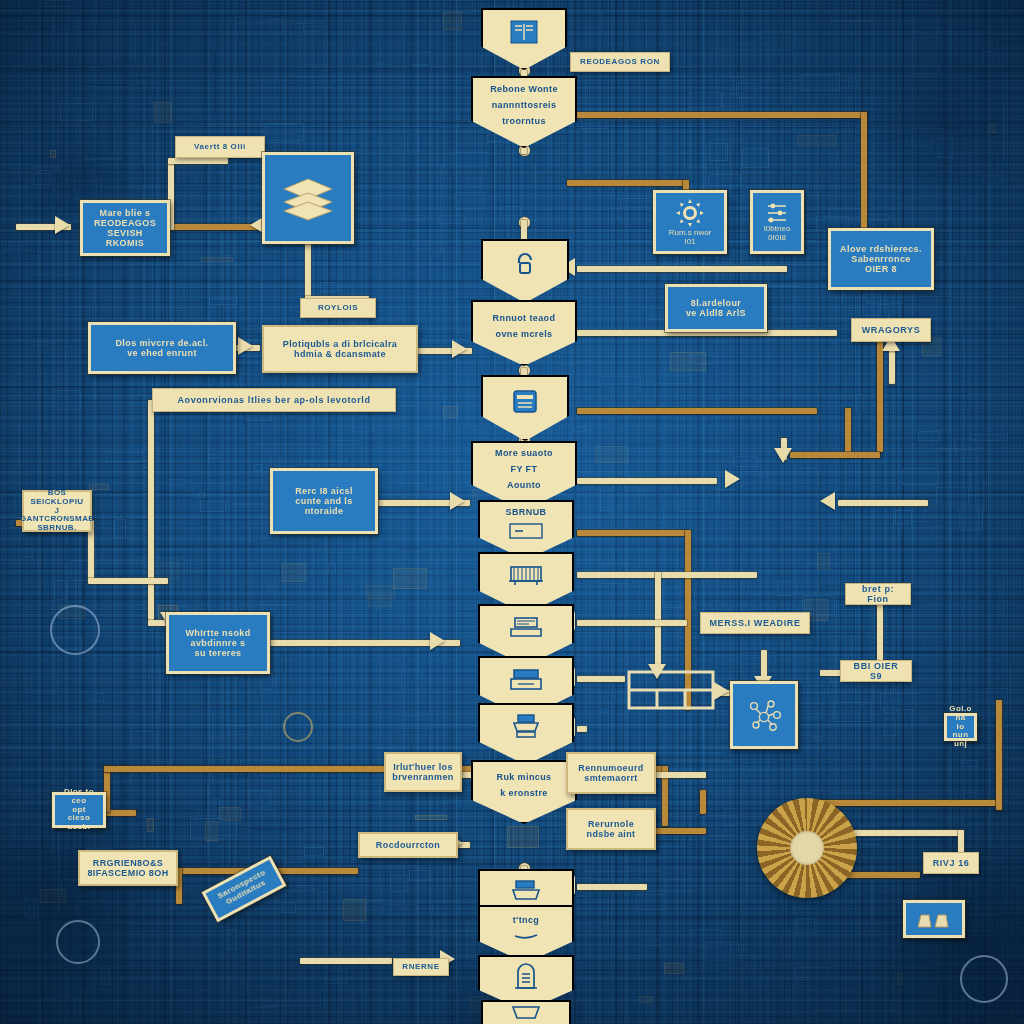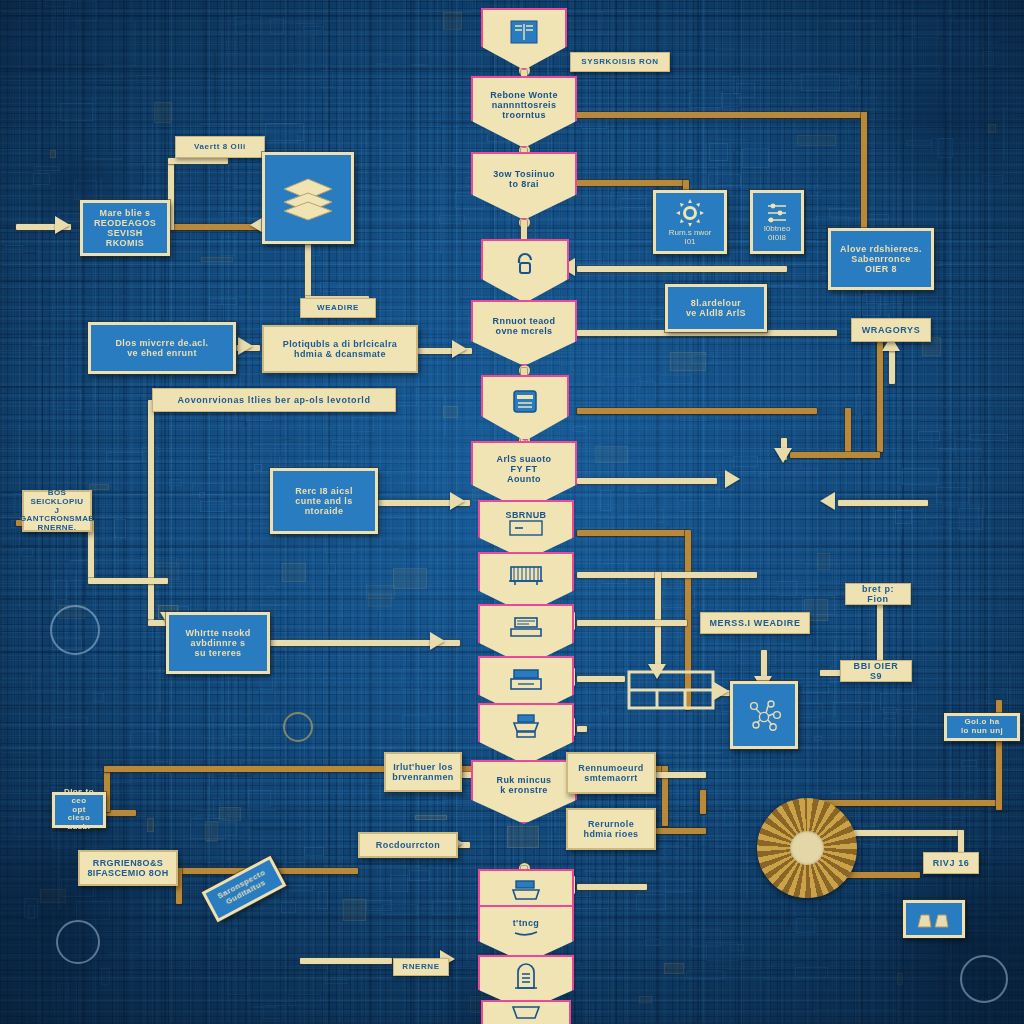--- a/index.html
+++ b/index.html
@@ -71,25 +71,26 @@
        box-shadow:0 0 0 1px rgba(80,60,20,.4);}
 
   
   .node{position:absolute;box-sizing:border-box;display:flex;flex-direction:column;
         align-items:center;justify-content:center;text-align:center;
         line-height:1.12;letter-spacing:.4px;}
 
   
   .pent{
     background:#f0e3b4;color:#17538c;
-    border:2px solid #ec4899;
+    border:2px solid #000000;
     clip-path:polygon(0 0,100% 0,100% 62%,50% 100%,0 62%);
     filter:drop-shadow(1px 2px 3px rgba(0,0,0,.45));
     font-weight:700;
     padding:4px 8px 18px 8px;
+    gap:6px;
   }
   .pent .ico{filter:none;}
 
   
   .card-blue{
     background:#2a7cc0;color:#ecdfb2;
     border:3px solid #ece0b5;
     box-shadow:0 0 0 1px rgba(60,45,15,.5),2px 3px 5px rgba(0,0,0,.45);
     font-weight:700;padding:6px 8px;
   }
@@ -886,24 +887,20 @@
         </svg>
     </span>
   </div>
 
   <div class="node pent blur1 sm" style="left:471px;top:76px;width:106px;height:72px;">
     <span>Rebone Wonte</span>
     <span>nannnttosreis</span>
     <span>troorntus</span>
   </div>
 
-  <div class="node pent blur1 sm" style="left:471px;top:152px;width:106px;height:68px;">
-    <span>3ow Tosiinuo</span>
-    <span>to 8rai</span>
-  </div>
 
   <div class="node pent blur1" style="left:481px;top:239px;width:88px;height:64px;">
     <span class="ico">
       <svg width="28" height="26" viewBox="0 0 28 26">
           <path d="M8 12V9a6 6 0 0 1 12 0" stroke="#17538c" stroke-width="2.2" fill="none"></path>
           <rect x="9" y="12" width="10" height="10" rx="2" fill="none" stroke="#17538c" stroke-width="2"></rect>
         </svg>
     </span>
   </div>
 
@@ -916,21 +913,21 @@
     <span class="ico">
       <svg width="30" height="30" viewBox="0 0 30 30">
           <rect x="4" y="5" width="22" height="21" rx="3" fill="#2a7cc0" stroke="#17538c" stroke-width="1.5"></rect>
           <rect x="7" y="9" width="16" height="4" fill="#f0e3b4"></rect>
           <path d="M8 17h14M8 21h14" stroke="#f0e3b4" stroke-width="1.6"></path>
         </svg>
     </span>
   </div>
 
   <div class="node pent blur1 sm" style="left:471px;top:441px;width:106px;height:70px;">
-    <span>ArlS suaoto</span>
+    <span>More suaoto</span>
     <span>FY FT</span>
     <span>Aounto</span>
   </div>
 
   <div class="node pent blur1 sm" style="left:478px;top:500px;width:96px;height:60px;">
     <span>SBRNUB</span>
     <span class="ico">
       <svg width="34" height="16" viewBox="0 0 34 16">
           <rect x="1" y="1" width="32" height="14" fill="#f0e3b4" stroke="#17538c" stroke-width="1.4"></rect>
           <path d="M6 8h8" stroke="#17538c" stroke-width="1.6"></path>
@@ -1040,21 +1037,21 @@
   </div>
 
   <div class="node label-strip blur2 sm" style="left:152px;top:388px;width:244px;height:24px;">
     <span>Aovonrvionas ltlies  ber ap-ols levotorld</span>
   </div>
 
 
   <div class="node card-cream blur2 tiny" style="left:22px;top:490px;width:70px;height:42px;">
     <span>BOS SEICKLOPIU</span>
     <span>J GANTCRONSMAE</span>
-    <span>RNERNE.</span>
+    <span>SBRNUB.</span>
   </div>
 
   <div class="node card-blue blur2 sm" style="left:166px;top:612px;width:104px;height:62px;">
     <span>WhIrtte nsokd</span>
     <span>avbdinnre s</span>
     <span>su tereres</span>
   </div>
 
   <div class="node card-blue blur2 tiny" style="left:52px;top:792px;width:54px;height:36px;">
     <span>Dlos to ceo</span>
@@ -1080,40 +1077,40 @@
     <span>
       <svg width="56" height="46" viewBox="0 0 56 46">
         <path d="M28 4 52 14 28 24 4 14z" fill="#f0e3b4" stroke="#b9a36a" stroke-width="1"></path>
         <path d="M28 18 52 27 28 37 4 27z" fill="#f0e3b4" stroke="#b9a36a" stroke-width="1"></path>
         <path d="M28 27 52 36 28 45 4 36z" fill="#f0e3b4" stroke="#b9a36a" stroke-width="1"></path>
       </svg>
     </span>
   </div>
 
   <div class="node label-strip blur2 tiny" style="left:300px;top:298px;width:76px;height:20px;">
-    <span>WEADIRE</span>
+    <span>ROYLOIS</span>
   </div>
 
   <div class="node card-blue blur2 sm" style="left:270px;top:468px;width:108px;height:66px;">
     <span>Rerc I8 aicsl</span>
     <span>cunte and ls</span>
     <span>ntoraide</span>
   </div>
 
   <div class="node card-cream blur2 sm" style="left:384px;top:752px;width:78px;height:40px;">
     <span>Irlut'huer los</span>
     <span>brvenranmen</span>
   </div>
 
   <div class="node card-cream blur2 sm" style="left:358px;top:832px;width:100px;height:26px;">
     <span>Rocdourrcton</span>
   </div>
 
   <div class="node label-strip blur2 tiny" style="left:570px;top:52px;width:100px;height:20px;">
-    <span>SYSRKOISIS RON</span>
+    <span>REODEAGOS RON</span>
   </div>
 
   <div class="icon-tile blur2" style="left:653px;top:190px;width:68px;height:58px;flex-direction:column;">
     <span>
       <svg width="30" height="30" viewBox="0 0 30 30">
         <g fill="#f0e3b4">
             <circle cx="15" cy="15" r="7"></circle>
         <path d="M15 1l2 4h-4zM15 29l-2-4h4zM1 15l4-2v4zM29 15l-4 2v-4zM5 5l4 1-3 3zM25 25l-4-1 3-3zM25 5l-1 4-3-3zM5 25l1-4 3 3z"></path>
           </g>
         <circle cx="15" cy="15" r="4" fill="#2a7cc0"></circle>
@@ -1164,21 +1161,21 @@
     <span>BBI OIER S9</span>
   </div>
 
   <div class="node card-cream blur2 sm" style="left:566px;top:752px;width:90px;height:42px;">
     <span>Rennumoeurd</span>
     <span>smtemaorrt</span>
   </div>
 
   <div class="node card-cream blur2 sm" style="left:566px;top:808px;width:90px;height:42px;">
     <span>Rerurnole</span>
-    <span>hdmia rioes</span>
+    <span>ndsbe aint</span>
   </div>
 
   <div class="icon-tile blur2" style="left:730px;top:681px;width:62px;height:62px;">
     <span>
       <svg width="40" height="36" viewBox="0 0 40 36">
         <g stroke="#e8dcb2" stroke-width="1.4" fill="none">
           <circle cx="10" cy="9" r="3.4"></circle>
             <circle cx="27" cy="7" r="3"></circle>
             <circle cx="33" cy="18" r="3.4"></circle>
           <circle cx="20" cy="20" r="4.6"></circle>
@@ -1204,18 +1201,18 @@
   </div>
 
   <div class="icon-tile blur2" style="left:903px;top:900px;width:56px;height:32px;">
     <span>
       <svg width="40" height="20" viewBox="0 0 40 20">
         <path d="M4 18l3-12h8l2 12zM21 18l3-12h8l2 12z" fill="#e8dcb2" stroke="#b49a5e" stroke-width="1"></path>
       </svg>
     </span>
   </div>
 
-  <div class="node card-blue blur2 tiny" style="left:944px;top:713px;width:76px;height:28px;">
+  <div class="node card-blue blur2 tiny" style="left:944px;top:713px;width:33px;height:28px;">
     <span>Gol.o ha</span>
     <span>lo nun unj</span>
   </div>
 
 </div>
 
 </body></html>

